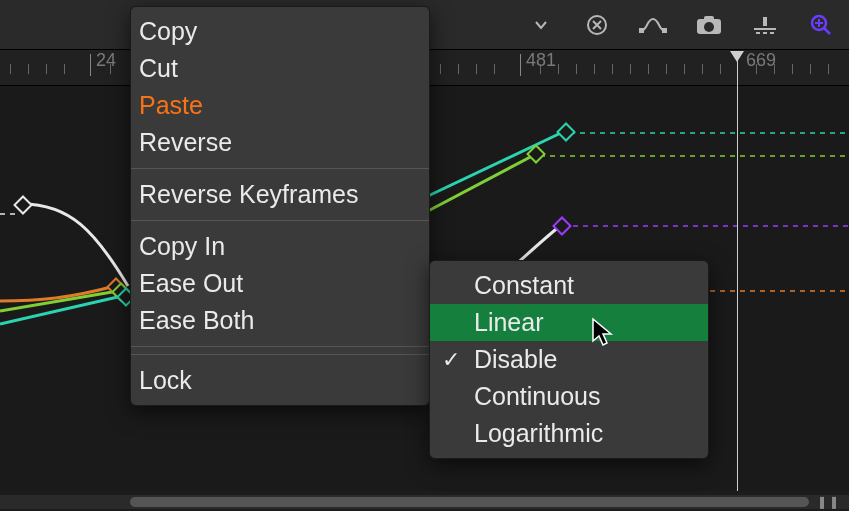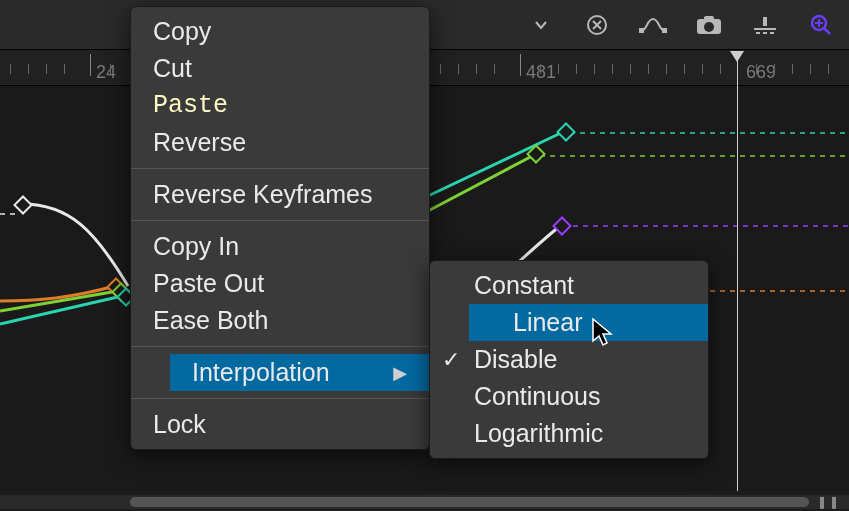--- a/index.html
+++ b/index.html
@@ -36,21 +36,21 @@
       height: 36px;
       background: #212121;
       border-bottom: 1px solid #000;
       z-index:1;
     }
     .ruler .ticks {
       position:absolute; inset:0;
     }
     .tick-major { position:absolute; top:4px; height:22px; width:1px; background:#888; }
     .tick-minor { position:absolute; top:14px; height:10px; width:1px; background:#666; }
-    .tick-label { position:absolute; top:12px; font-size:18px; color:#7a7a7a; transform:translateX(6px); }
+    .tick-label { position:absolute; top:0; font-size:18px; color:#7a7a7a; transform:translateX(6px); }
     
     .playhead {
       position:absolute;
       left:737px;
       top:52px;
       bottom:20px;
       width:1px;
       background:#cfcfcf;
       z-index:1;
     }
@@ -81,31 +81,31 @@
       border:1px solid #1a1a1a;
       border-radius:6px;
       box-shadow:0 6px 22px rgba(0,0,0,0.6);
       padding:6px 0;
       z-index:10;
       min-width: 280px;
     }
     .menu.main { top:6px; left:130px; width:300px; }
     .menu.sub  { top:260px; left:429px; width:216px; }
     .menu-item {
-      padding:4px 22px;
+      padding:4px 8px;
       font-size:25px;
       color:#eaeaea;
       white-space:nowrap;
       display:flex;
       align-items:center;
       position:relative;
       cursor:default;
     }
-    .menu-item.disabled { color:#fef9c3;font-family:Liberation Mono, monospace; }
-    .menu-item.highlight { background:#0369a1;margin-left:39px; }
+    .menu-item.disabled { color:#f97316; }
+    .menu-item.highlight { background:#15803d; }
     .menu-sep { height:1px; background:#555; margin:7px 0; }
     .menu-item .arrow {
       margin-left:auto;
       font-size:18px;
       color:#cfcfcf;
     }
     .menu.sub .menu-item { padding:4px 18px 4px 44px; font-size:25px; }
     .check {
       position:absolute;
       left:12px;
@@ -270,30 +270,26 @@
     </div>
   <div class="menu-sep"></div>
   <div class="menu-item">
       <span>Reverse Keyframes</span>
     </div>
   <div class="menu-sep"></div>
   <div class="menu-item">
       <span>Copy In</span>
     </div>
   <div class="menu-item">
-      <span>Paste Out</span>
+      <span>Ease Out</span>
     </div>
   <div class="menu-item">
       <span>Ease Both</span>
     </div>
   <div class="menu-sep"></div>
-  <div class="menu-item highlight">
-    <span>Interpolation</span>
-    <span class="arrow">▶</span>
-  </div>
   <div class="menu-sep"></div>
   <div class="menu-item">
       <span>Lock</span>
     </div>
 </div>
 
 <div class="menu sub">
   <div class="menu-item">
       <span>Constant</span>
     </div>

